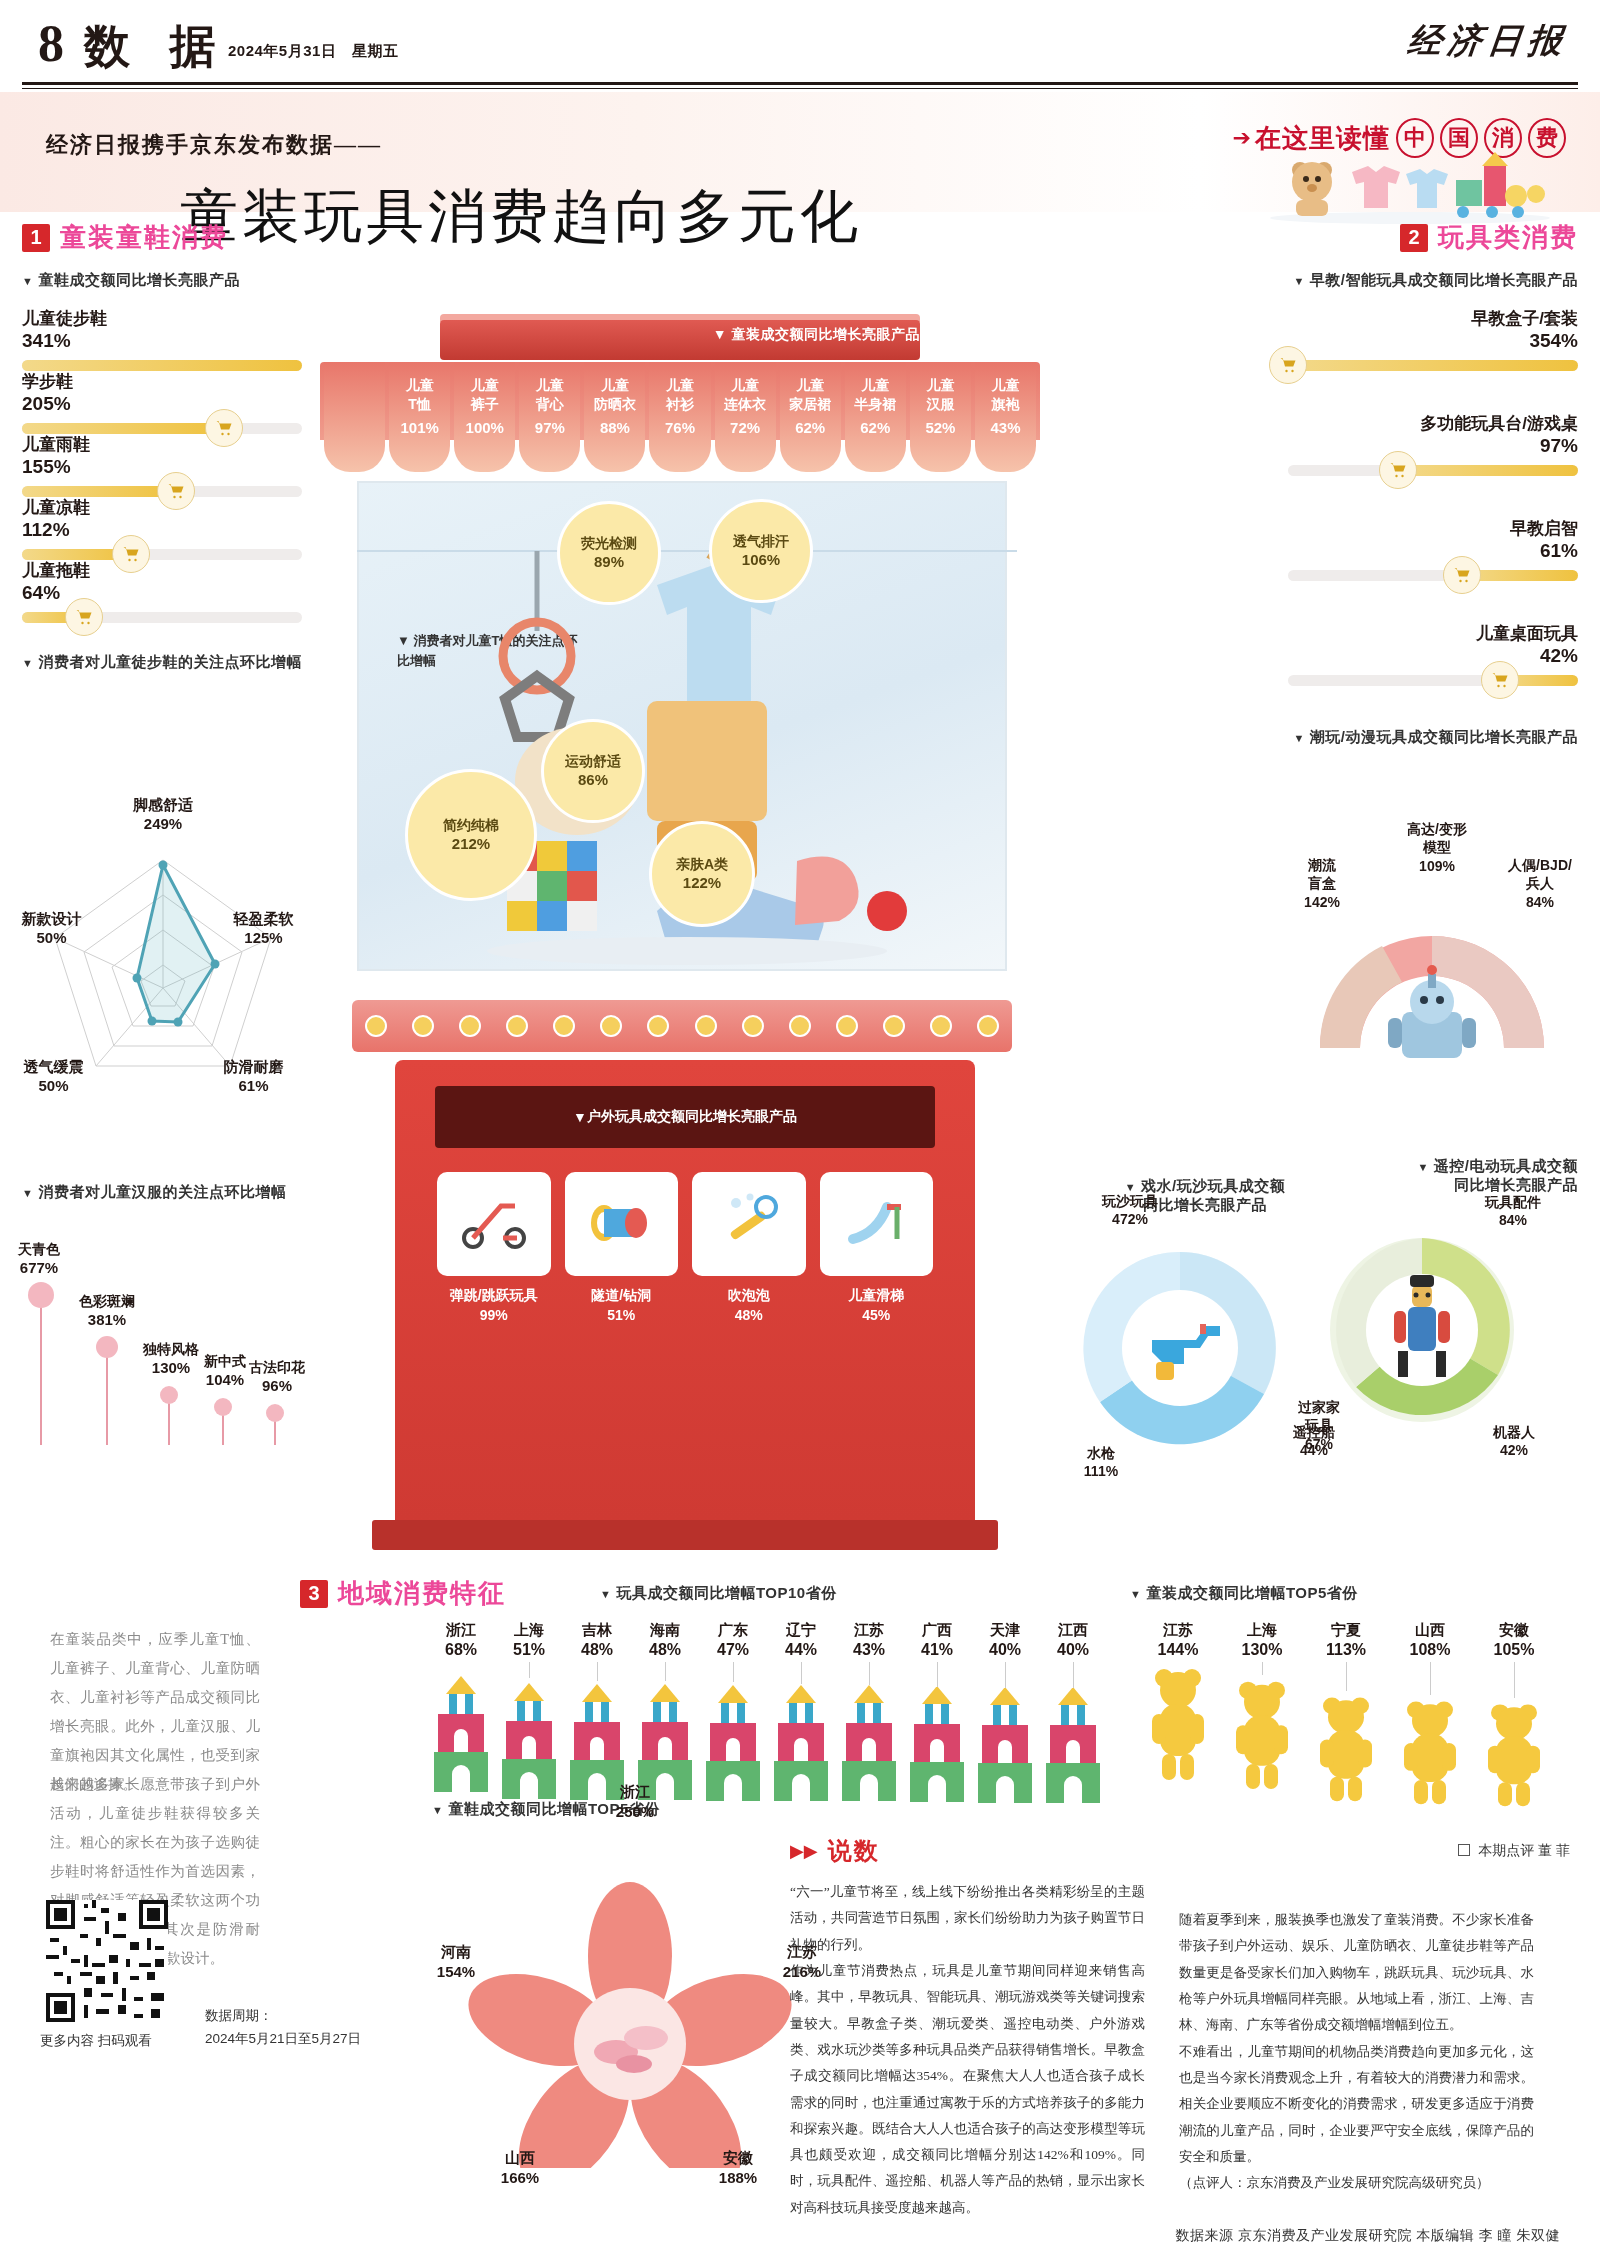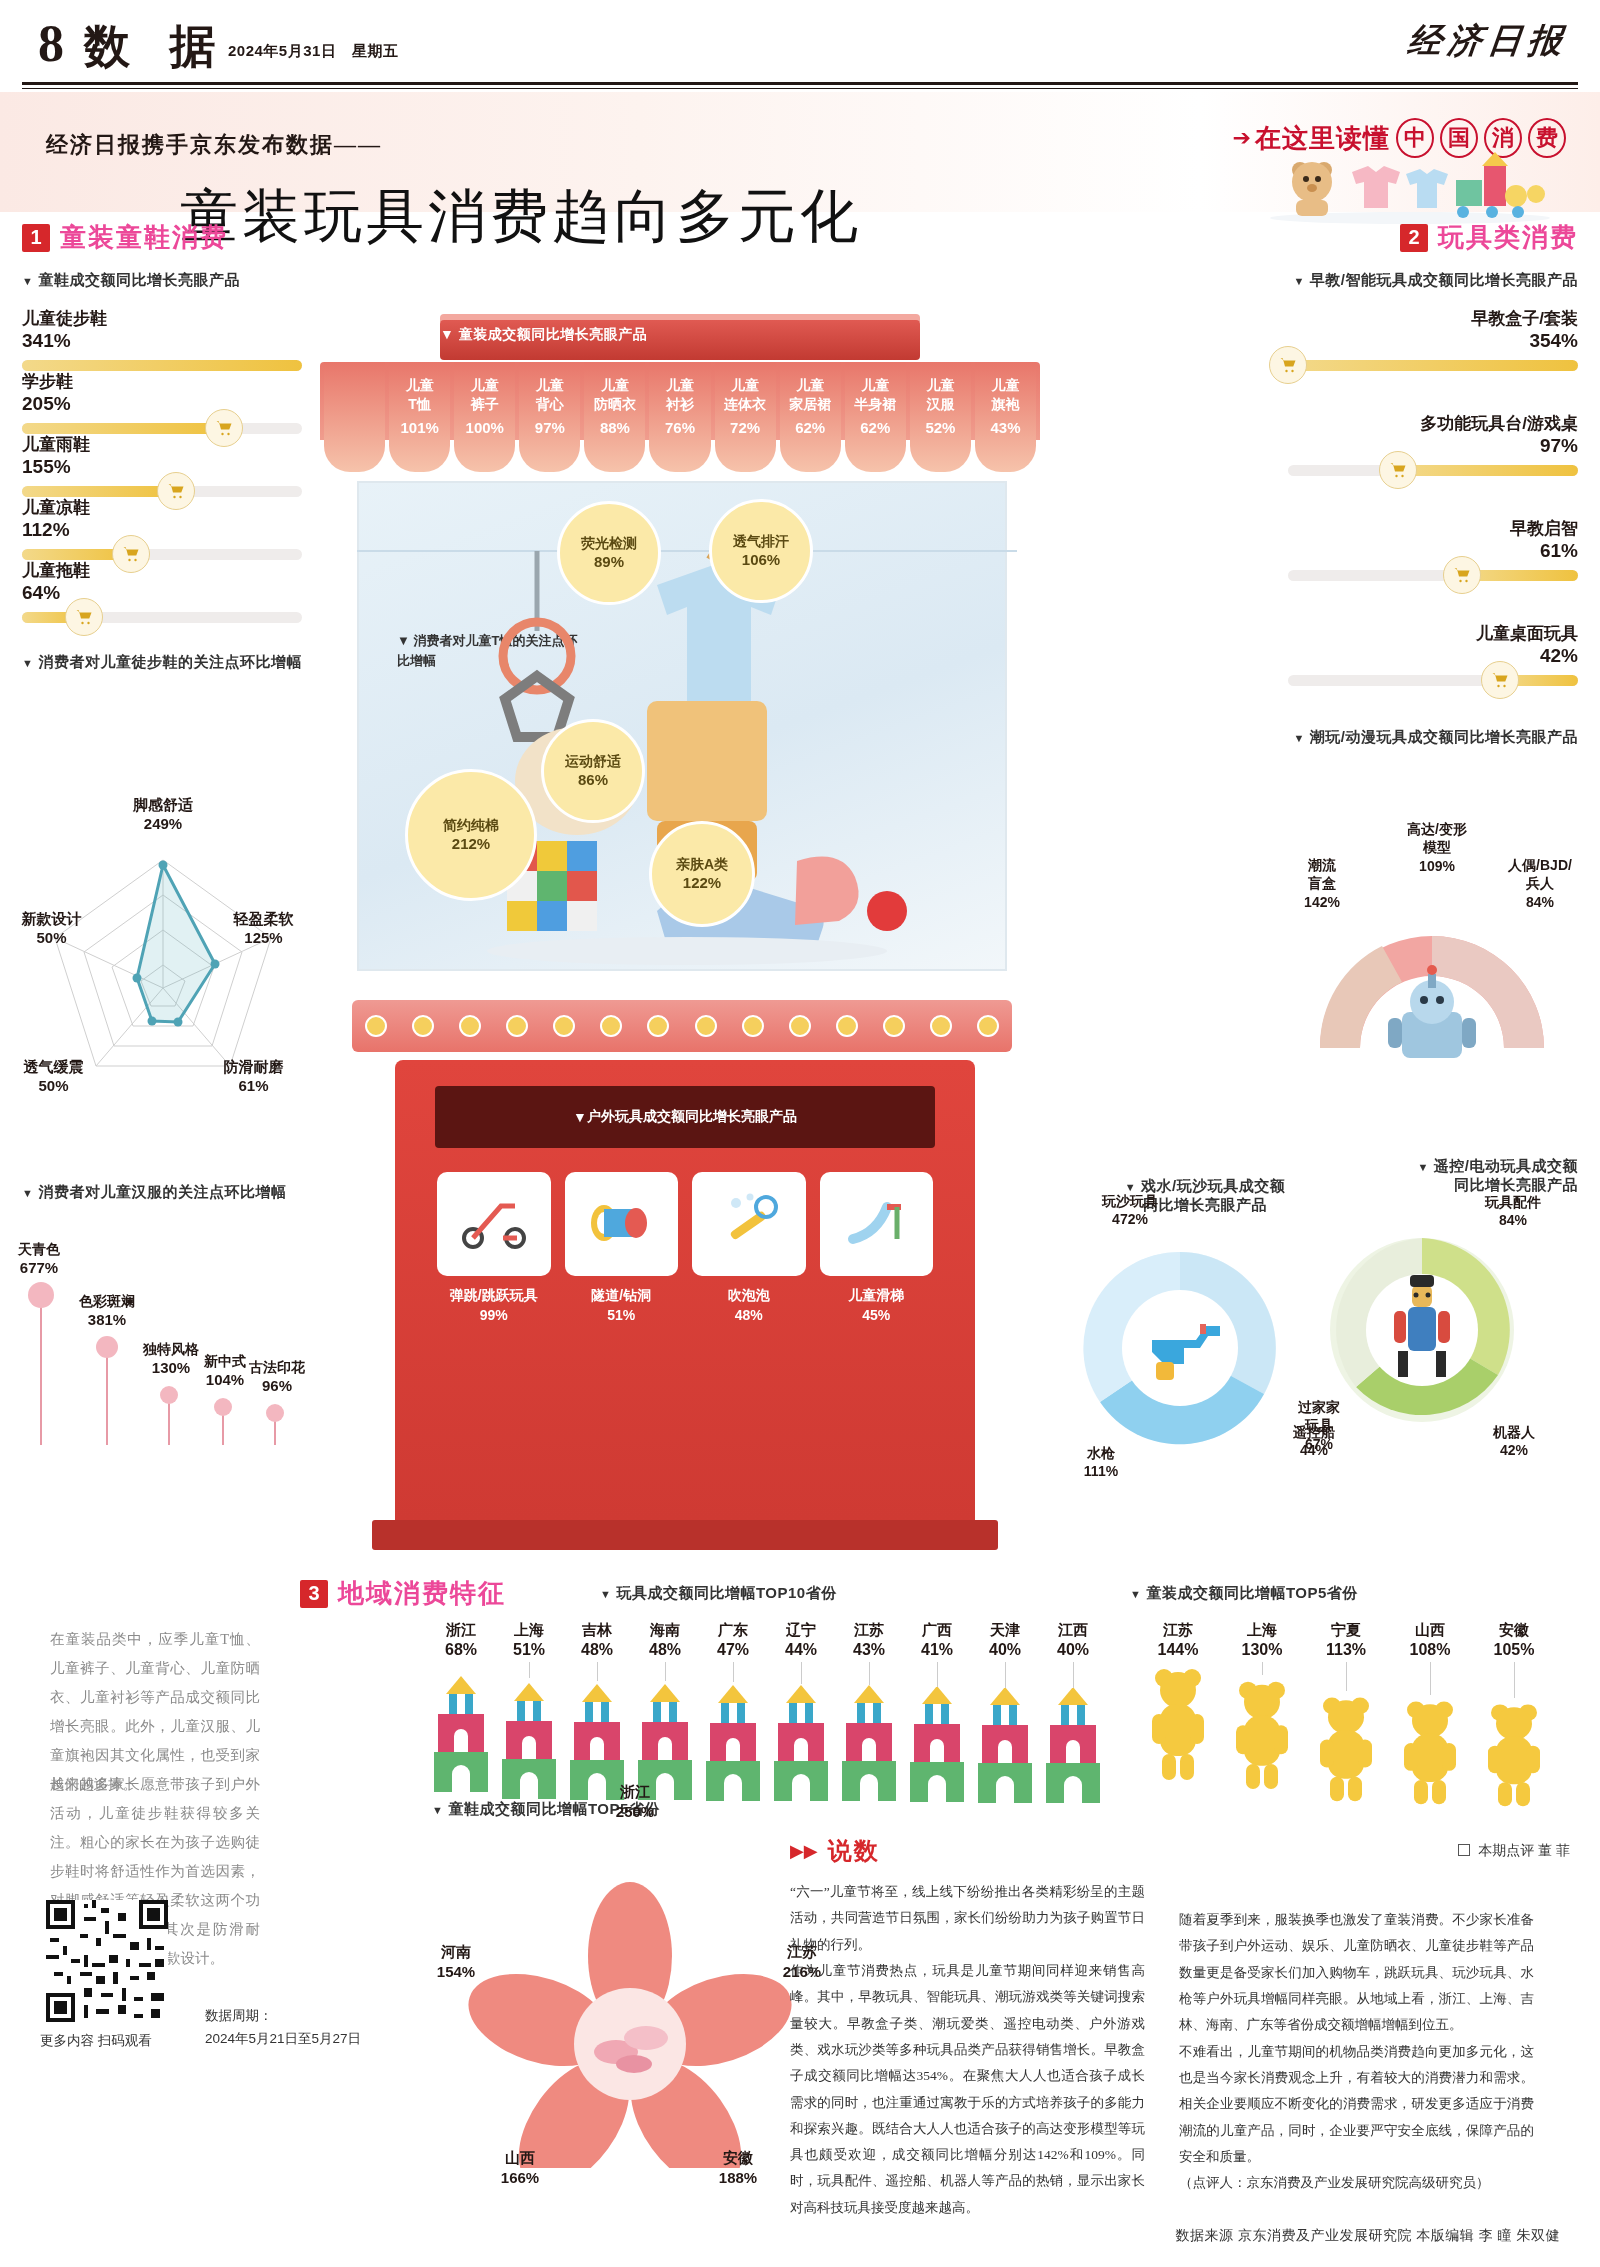--- a/index.html
+++ b/index.html
@@ -77,21 +77,21 @@
   .qr { position:absolute; left:46px; top:1900px; width:122px; height:122px; background:#111; }
   .qr-cap { position:absolute; left:40px; top:2032px; font-size:13.5px; color:#333; }
   .dperiod { position:absolute; left:205px; top:2005px; font-size:13.5px; color:#333; line-height:1.7; }
 
   
   .store { position:absolute; left:300px; top:300px; width:760px; height:1240px; }
   .store-roof { position:absolute; left:140px; top:20px; width:480px; height:40px;
                 background:linear-gradient(180deg,#e05a52,#c23a32); border-radius:4px; }
   .roof-cap { position:absolute; left:140px; top:14px; width:480px; height:8px;
               background:#f3a89f; border-radius:4px 4px 0 0; }
-  .roof-text { position:absolute; left:140px; top:26px; width:480px; text-align:left;
+  .roof-text { position:absolute; left:140px; top:26px; width:480px; text-align:right;
                color:#fff; font-size:14px; font-weight:bold; letter-spacing:.5px; }
   .awning { position:absolute; left:20px; top:62px; width:720px; height:78px;
             background:linear-gradient(180deg,#e8776b,#f09d8e); border-radius:4px 4px 0 0; }
   .scallops { position:absolute; left:20px; top:62px; width:720px; height:110px;
               display:flex; gap:4px; padding:0 4px; }
   .scallop { flex:1; background:linear-gradient(180deg,#e8766a,#f6c3ab);
              border-radius:0 0 26px 26px; color:#fff; text-align:center;
              padding-top:14px; font-size:14px; font-weight:bold; line-height:1.35; }
   .scallop .pct { font-size:15px; display:block; margin-top:4px; }
   .scallop.blank { background:linear-gradient(180deg,#e8766a,#f6c3ab); }

